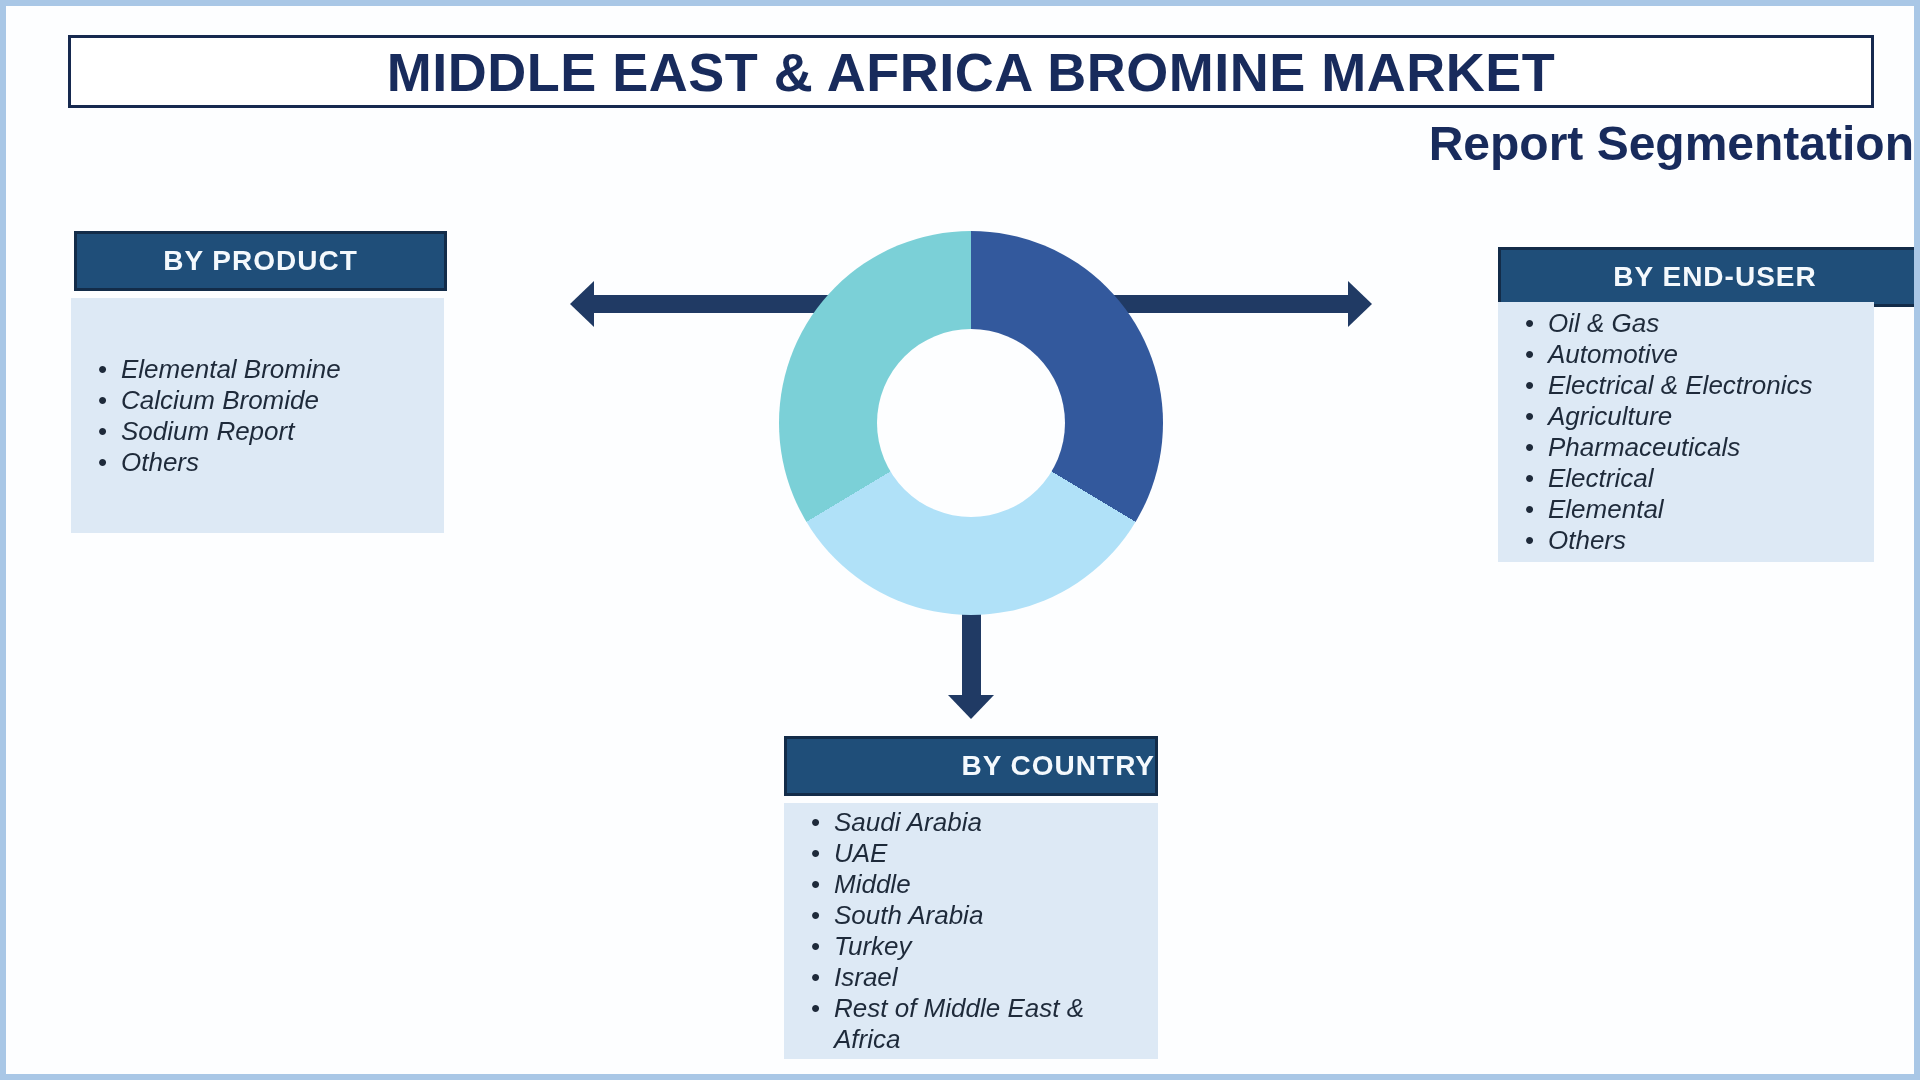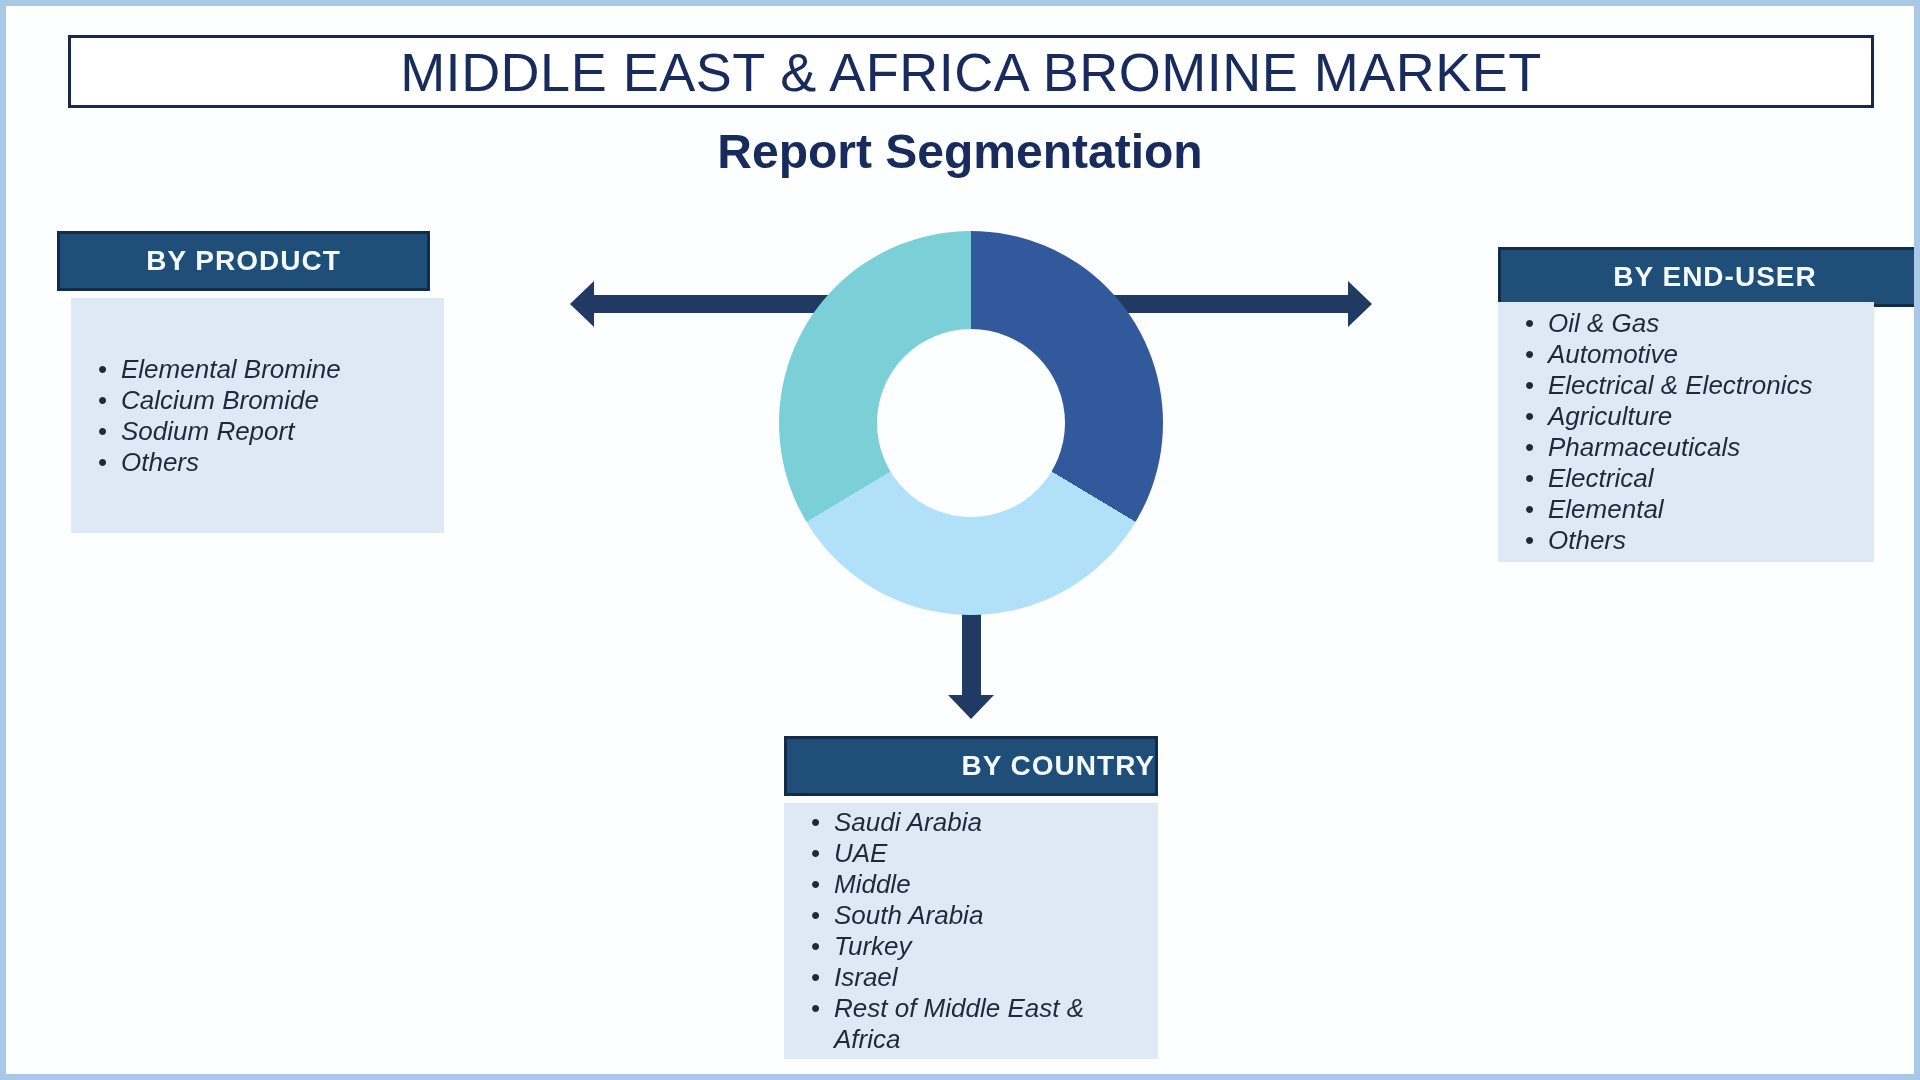--- a/index.html
+++ b/index.html
@@ -19,34 +19,33 @@
   .title-box {
     position: absolute;
     left: 62px; top: 29px;
     width: 1806px; height: 73px;
     background: #ffffff;
     border: 3px solid #16294f;
     display: flex; align-items: center; justify-content: center;
   }
   .title-text {
     font-size: 54px;
-    font-weight: 400;
+    font-weight: 700;
     letter-spacing: 0.5px;
     color: #182b5c;
     white-space: nowrap;
   }
   .subtitle-text {
     position: absolute;
     left: 0; top: 110px;
     width: 100%;
-    text-align: center;
+    text-align: right;
     font-size: 48px;
     font-weight: 700;
     color: #182b5c;
-    margin-top: 8px;
   }
 
   
   .arrow-part { position: absolute; background: #203a64; z-index: 1; }
   .shaft-left  { left: 585px; top: 289px; width: 300px; height: 18px; }
   .head-left   { left: 564px; top: 275px; width: 24px; height: 46px;
                  clip-path: polygon(100% 0, 0 50%, 100% 100%); }
   .shaft-right { left: 1040px; top: 289px; width: 303px; height: 18px; }
   .head-right  { left: 1342px; top: 275px; width: 24px; height: 46px;
                  clip-path: polygon(0 0, 100% 50%, 0 100%); }
@@ -107,21 +106,21 @@
   }
   .bullet {
     flex: 0 0 23px;
     font-style: normal;
     font-size: 26px;
     line-height: 31px;
     color: #1e2a3a;
   }
   .item-text { flex: 1 1 auto; }
 
-  .product-header { left: 51px;   top: 225px; width: 373px; }
+  .product-header { left: 68px;   top: 225px; width: 373px; }
   .product-list   { left: 65px;   top: 292px; width: 373px; height: 235px; }
   .enduser-header { left: 1492px; top: 241px; width: 434px; }
   .enduser-list   { left: 1492px; top: 296px; width: 376px; height: 260px; }
   .country-header { left: 778px;  top: 730px; width: 374px; justify-content: flex-end; }
   .country-list   { left: 778px;  top: 797px; width: 374px; height: 256px; }
 </style>
 </head>
 <body>
 
 <div class="canvas">

